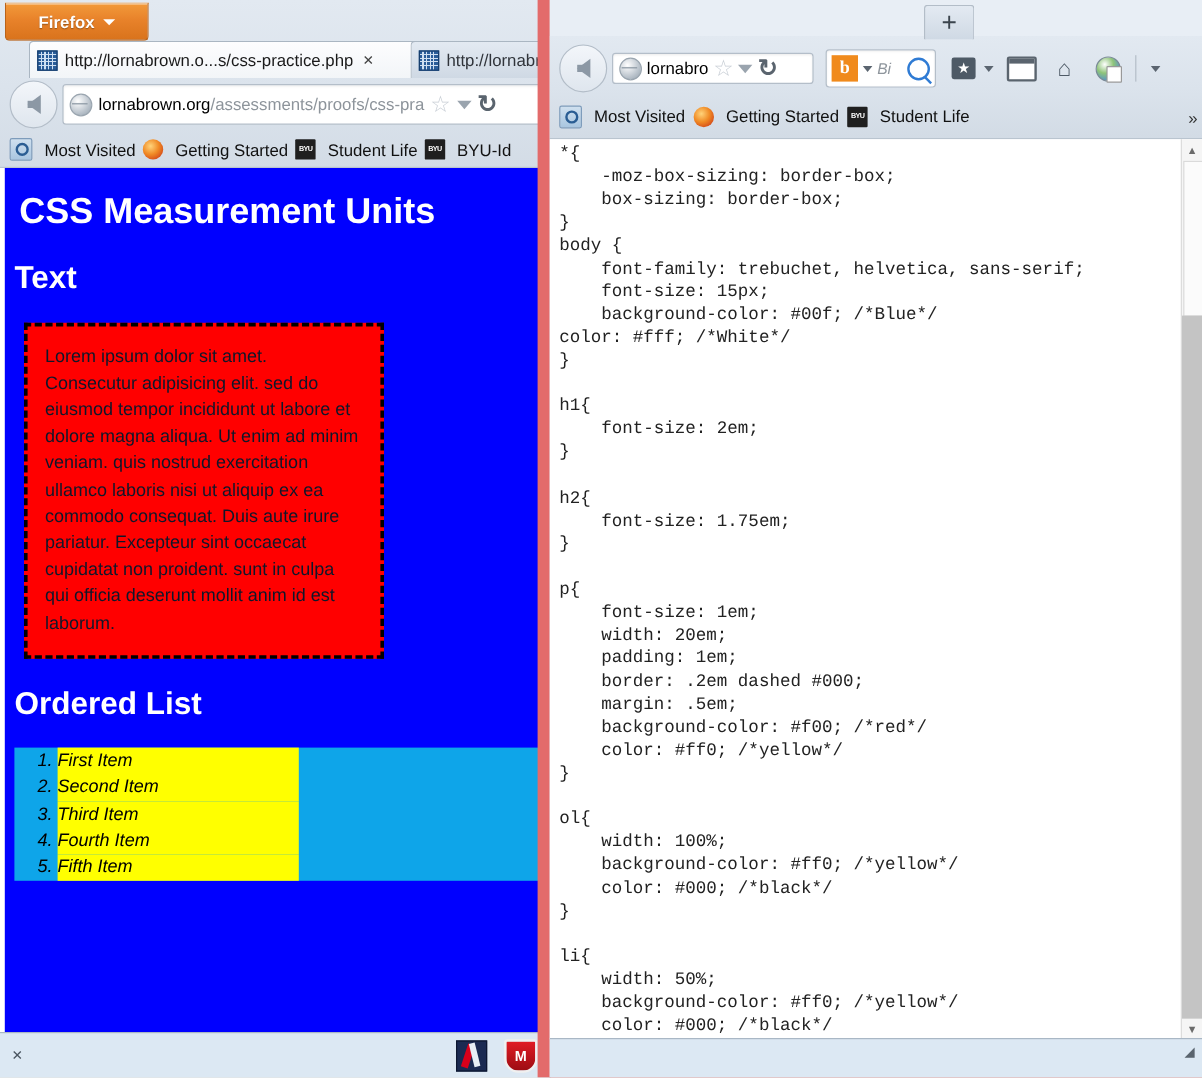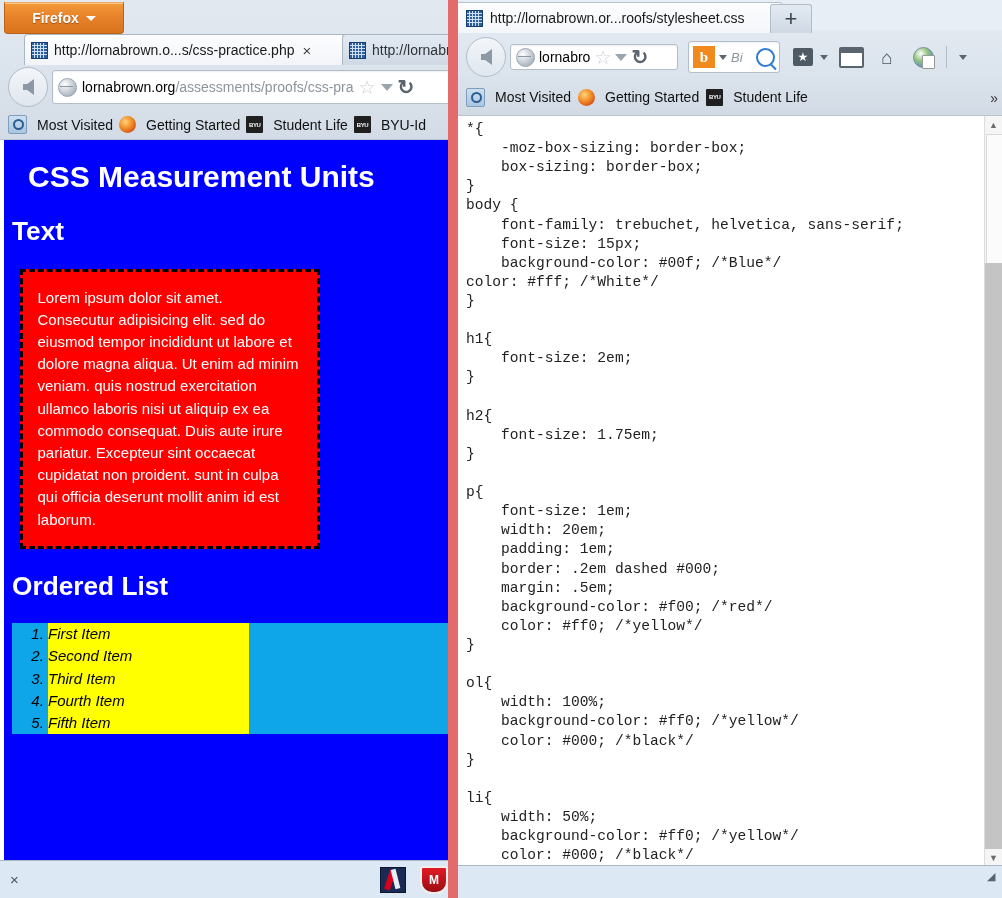--- a/index.html
+++ b/index.html
@@ -133,25 +133,25 @@
   #left-content{
     position:absolute;left:0;top:140px;width:458px;height:720px;
     background:#fff;overflow:hidden;
   }
   .page-body{
     position:absolute;left:4px;top:0;right:0;bottom:0;
     background:#0000ff;color:#ffffff;
     font-family:"Liberation Sans", sans-serif;font-size:15px;
     padding:0 8px;box-sizing:border-box;overflow:hidden;
   }
-  .page-body h1{font-size:2em;margin:.67em 16px;font-weight:bold;}
+  .page-body h1{font-size:2em;margin:.67em 4px;font-weight:bold;}
   .page-body h2{font-size:1.75em;margin:.83em 0;font-weight:bold;}
   .page-body p{
     font-size:1em;width:20em;padding:1em;border:.2em dashed #000;margin:.5em;
-    background-color:#f00;color:#ffffff;line-height:1.48;box-sizing:border-box;
+    background-color:#f00;color:#0f172a;line-height:1.48;box-sizing:border-box;
   }
   .page-body ol{
     width:100%;background-color:#0ea5e9;color:#000;
     margin:1em 0;padding-left:2.4em;box-sizing:border-box;line-height:1.48;font-style:italic;
   }
   .page-body ol li{width:50%;background-color:#ff0;color:#000;}
   #left-statusbar{
     position:absolute;left:0;bottom:0;width:458px;height:38px;
     background:#dce8f3;border-top:1px solid #a9b7c5;
     display:flex;align-items:center;box-sizing:border-box;padding:0 10px;
@@ -382,24 +382,20 @@
       <span class="sb-ico ico-ghostery"></span>
       <span class="sb-ico ico-mcafee">M</span>
     </div>
   </div>
 
   <div id="right-window">
     <div id="right-inner">
       <div class="r-chrome-bg"></div>
 
       <div class="r-tabstrip">
-        <div class="r-tab">
-          <span class="tab-favicon"></span>
-          <span class="tab-title">http://lornabrown.or...roofs/stylesheet.css</span>
-        </div>
         <div class="r-newtab">
           <span>+</span>
         </div>
       </div>
 
       <div class="r-navbar">
         <div class="nav-back">
           <span class="arrow-left"></span>
         </div>
         <div class="r-urlbar">

